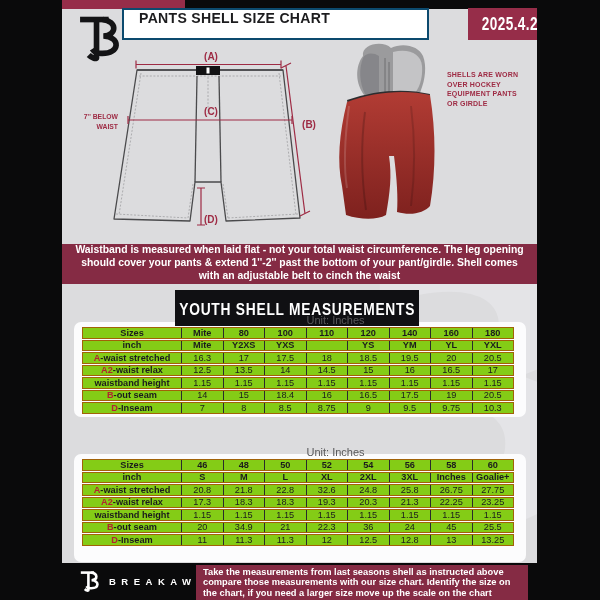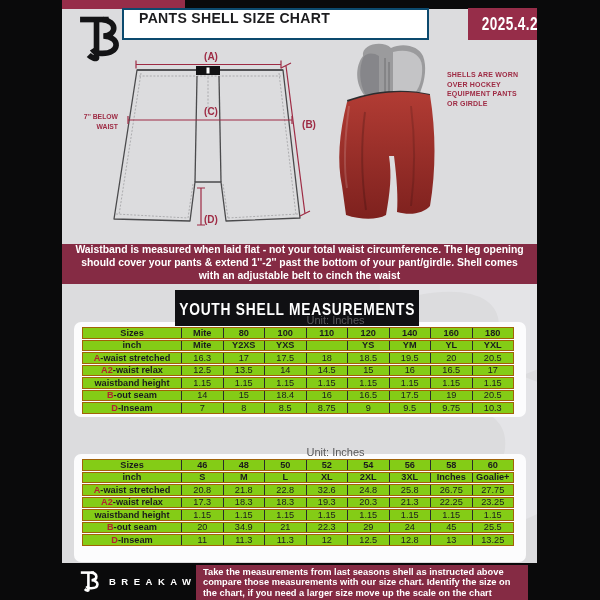--- a/index.html
+++ b/index.html
@@ -297,21 +297,21 @@
           <div class="tcell num">1.15</div>
           <div class="tcell num">1.15</div>
           <div class="tcell num">1.15</div>
         </div>
         <div class="trow">
           <div class="tcell tlabel"><span class="pref">B</span>-out seam</div>
           <div class="tcell num">20</div>
           <div class="tcell num">34.9</div>
           <div class="tcell num">21</div>
           <div class="tcell num">22.3</div>
-          <div class="tcell num">29</div>
+          <div class="tcell num">36</div>
           <div class="tcell num">24</div>
           <div class="tcell num">45</div>
           <div class="tcell num">25.5</div>
         </div>
         <div class="trow">
           <div class="tcell tlabel"><span class="pref">D</span>-Inseam</div>
           <div class="tcell num">11</div>
           <div class="tcell num">11.3</div>
           <div class="tcell num">11.3</div>
           <div class="tcell num">12</div>

